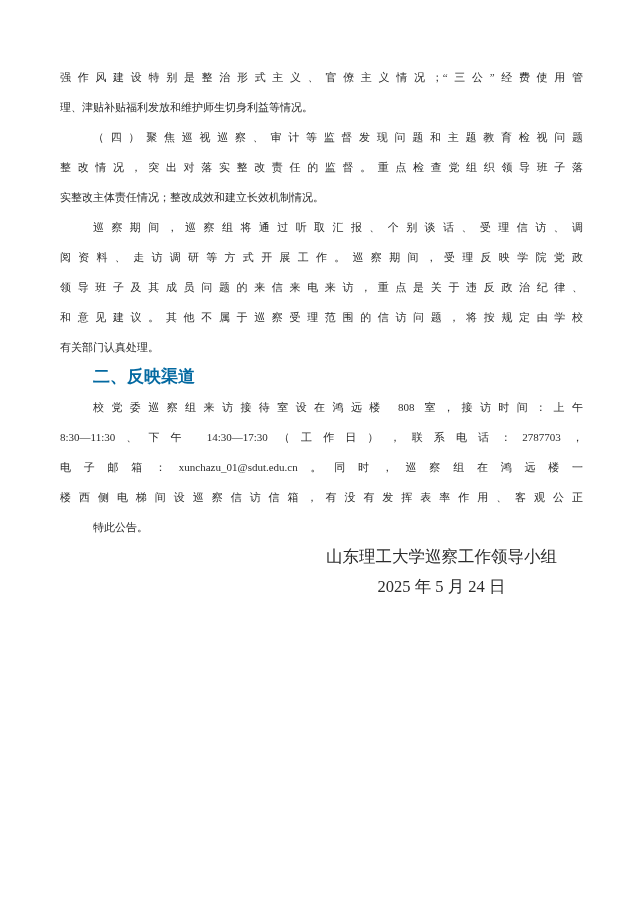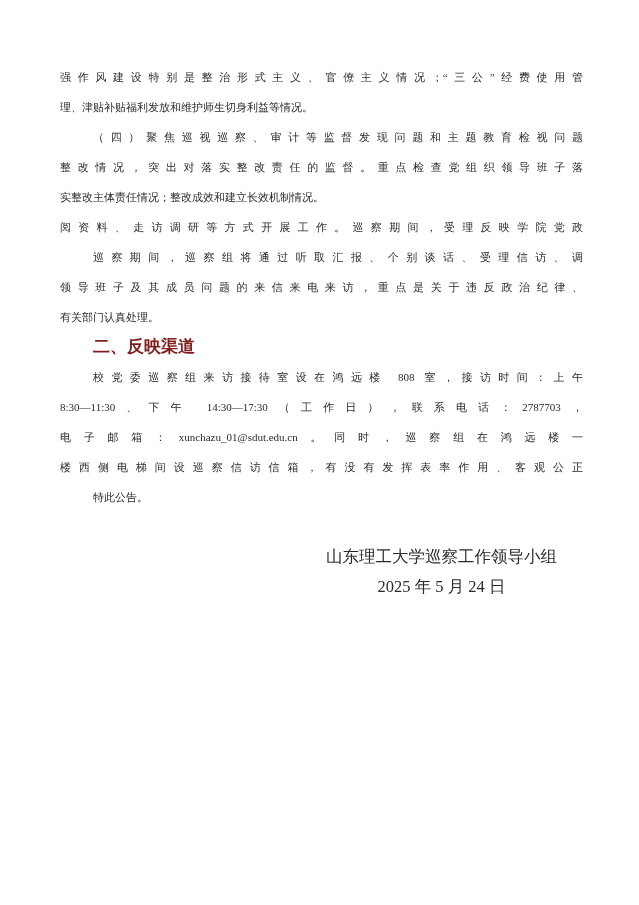--- a/index.html
+++ b/index.html
@@ -26,25 +26,24 @@
   }
   .line.full{
     text-align-last:justify;
   }
   .line.indent{
     text-indent:33px;
   }
   .heading .line{
     font-family:"Liberation Sans","DejaVu Sans",sans-serif;
     font-weight:700;
-    color:#7f1d1d;
+    color:#0369a1;
     font-size:17px;
   }
   .sig-wrap{
-    margin-top:30px;
     display:flex;
     justify-content:flex-end;
     padding-right:26px;
   }
   .sig-block{
     display:inline-flex;
     flex-direction:column;
     align-items:center;
   }
   .sig-org,.sig-date{
@@ -62,23 +61,24 @@
       <div>
         <div class="line full">强作风建设特别是整治形式主义、官僚主义情况；“三公”经费使用管</div>
         <div class="line">理、津贴补贴福利发放和维护师生切身利益等情况。</div>
       </div>
       <div>
         <div class="line full indent">（四）聚焦巡视巡察、审计等监督发现问题和主题教育检视问题</div>
         <div class="line full">整改情况，突出对落实整改责任的监督。重点检查党组织领导班子落</div>
         <div class="line">实整改主体责任情况；整改成效和建立长效机制情况。</div>
       </div>
       <div>
+        <div class="line full indent">巡察期间，巡察组将通过听取汇报、个别谈话、受理信访、调</div>
         <div class="line full">阅资料、走访调研等方式开展工作。巡察期间，受理反映学院党政</div>
-        <div class="line full indent">巡察期间，巡察组将通过听取汇报、个别谈话、受理信访、调</div>
         <div class="line full">领导班子及其成员问题的来信来电来访，重点是关于违反政治纪律、</div>
+        <div class="line full">和意见建议。其他不属于巡察受理范围的信访问题，将按规定由学校</div>
         <div class="line">有关部门认真处理。</div>
       </div>
       <div class="heading">
         <div class="line indent">二、反映渠道</div>
       </div>
       <div>
         <div class="line full indent">校党委巡察组来访接待室设在鸿远楼 808 室，接访时间：上午</div>
         <div class="line full">8:30—11:30、下午 14:30—17:30（工作日），联系电话：2787703，</div>
         <div class="line full">电子邮箱：xunchazu_01@sdut.edu.cn。同时，巡察组在鸿远楼一</div>
         <div class="line full">楼西侧电梯间设巡察信访信箱，有没有发挥表率作用、客观公正</div>

